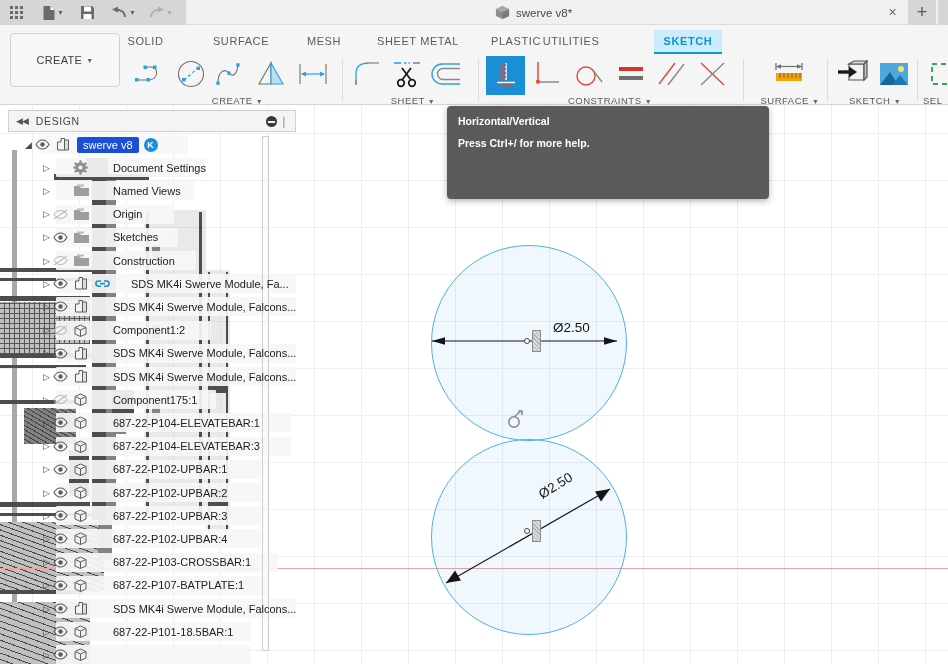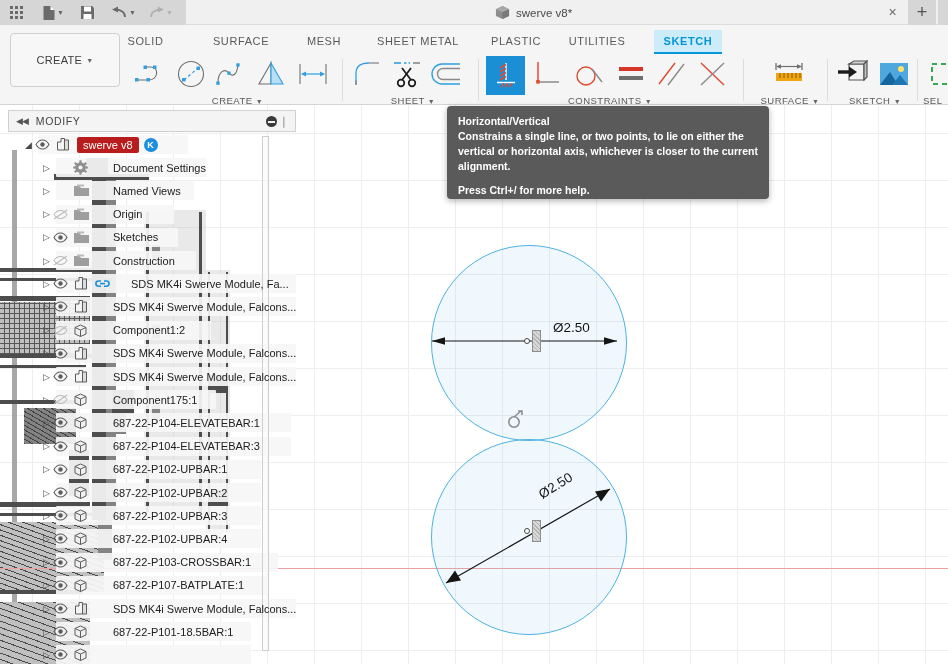--- a/index.html
+++ b/index.html
@@ -139,21 +139,21 @@
   }
 
   
   #tooltip {
     position:absolute; left:447px; top:106px; width:322px; height:93px;
     background:#5a5a5a; border-radius:4px; color:#ffffff;
     padding:8px 11px; font-size:10.5px; line-height:1.42;
     font-weight:bold;
     box-shadow:0 2px 6px rgba(0,0,0,.3);
   }
-  #tt-title { }
+  #tt-title { margin-bottom:7px; }
   #tt-body { margin-bottom:9px; }
 
   
   #browser {
     position:absolute; left:8px; top:110px; width:288px; height:22px;
     background:#f4f4f4; border:1px solid #d0d0d0;
     display:flex; align-items:center; font-size:10.5px; color:#444;
     letter-spacing:.6px;
   }
   #br-collapse { margin:0 8px 0 7px; font-size:9px; color:#555; letter-spacing:-1px; }
@@ -180,21 +180,21 @@
     background:rgba(246,246,246,.93); border-radius:1px; z-index:0;
   }
   .node > * { position:relative; z-index:1; }
   .arrow {
     width:13px; text-align:center; font-size:9px; color:#4a4a4a; flex:none;
   }
   .eye { width:20px; text-align:center; flex:none; }
   .nicon { width:22px; text-align:center; flex:none; }
   .nlabel { padding-right:5px;padding-left:18px; }
   .nlabel.sel {
-    background:#b91c1c; color:#ffffff; padding:2px 6px; border-radius:2px;
+    background:#1d4ed8; color:#ffffff; padding:2px 6px; border-radius:2px;
   }
   .kbadge {
     display:inline-block; width:14px; height:14px; border-radius:50%;
     background:#1a8fe0; color:#fff; font-size:9px; font-weight:bold;
     text-align:center; line-height:14px; margin-left:5px;
   }
 
   #tree-scroll {
     position:absolute; left:262px; top:136px; width:7px; height:515px;
     background:rgba(250,250,250,.55); border:1px solid #cfcfcf;
@@ -349,21 +349,21 @@
     </div>
   <div class="ws-tab" style="left:295px;width:58px">
     <span>MESH</span>
     </div>
   <div class="ws-tab" style="left:366px;width:104px">
     <span>SHEET METAL</span>
     </div>
   <div class="ws-tab" style="left:483px;width:66px">
     <span>PLASTIC</span>
     </div>
-  <div class="ws-tab" style="left:556px;width:82px">
+  <div class="ws-tab" style="left:530px;width:82px">
     <span>UTILITIES</span>
     </div>
   <div class="ws-tab active" style="left:654px;width:68px">
     <span>SKETCH</span>
     </div>
 
   <div class="grp" style="left:130px;width:215px">
     <div class="tool" style="left:2px">
       <svg width="34" height="22" viewBox="0 0 34 22">
         <path d="M3 17 L14 17 C25 17 25 4 17 4 L11 4" stroke="#6f6f6f" stroke-width="1.1" fill="none"></path>
@@ -557,27 +557,26 @@
       </svg>
     </div>
     <div class="grp-label" style="text-align:left">
       <span>SEL</span>
     </div>
   </div>
 </div>
 
 <div id="tooltip">
   <div id="tt-title">Horizontal/Vertical</div>
-  <div id="tt-body">Constrains a single line, or two points, to lie on either the vertical or horizontal axis, whichever is closer to the current alignment.</div>
   <div id="tt-footer">Press Ctrl+/ for more help.</div>
 </div>
 
 <div id="browser">
   <span id="br-collapse">◀◀</span>
-  <span>MODIFY</span>
+  <span>DESIGN</span>
   <span id="br-dot"></span>
   <span id="br-grip">❘</span>
 </div>
 
 <div id="tree">
     <div class="node" style="top: 0px; padding-left: 14px;">
       <div class="row-bg" style="left: 30px; width: 150px;"></div>
       <span class="arrow">◢</span>
       <span class="eye">
         <svg width="15" height="11" viewBox="0 0 15 11">

